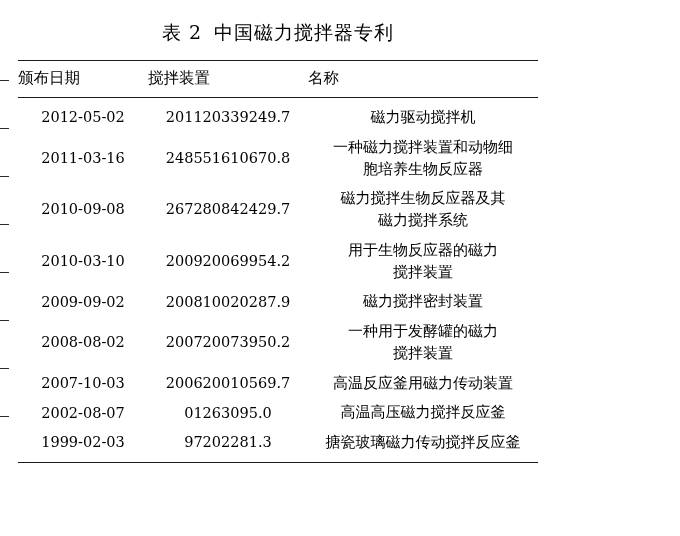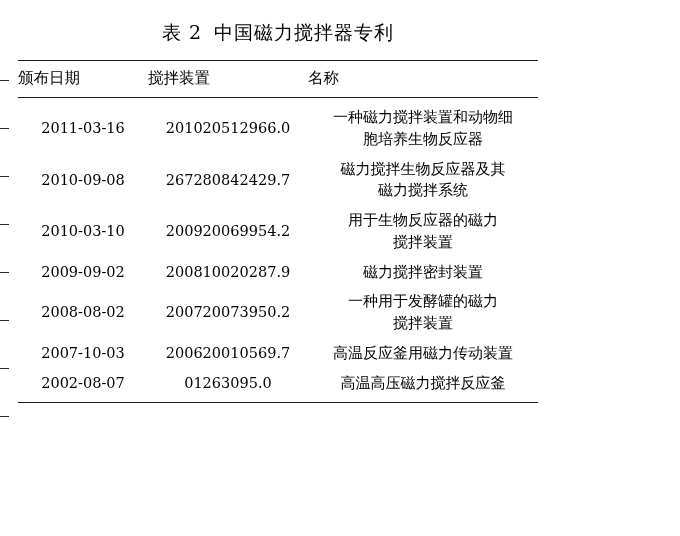--- a/index.html
+++ b/index.html
@@ -111,22 +111,29 @@
     <table class="patents">
       <thead>
         <tr>
           <th class="col-date">颁布日期</th>
           <th class="col-number">搅拌装置</th>
           <th class="col-name">名称</th>
         </tr>
       </thead>
       <tbody>
         <tr>
+          <td class="col-date">2012-05-02</td>
+          <td class="col-number">201120339249.7</td>
+          <td class="col-name">
+            <span class="name-line">磁力驱动搅拌机</span>
+          </td>
+        </tr>
+        <tr>
           <td class="col-date">2011-03-16</td>
-          <td class="col-number">201020512966.0</td>
+          <td class="col-number">248551610670.8</td>
           <td class="col-name">
             <span class="name-line">一种磁力搅拌装置和动物细</span>
             <span class="name-line">胞培养生物反应器</span>
           </td>
         </tr>
         <tr>
           <td class="col-date">2010-09-08</td>
           <td class="col-number">267280842429.7</td>
           <td class="col-name">
             <span class="name-line">磁力搅拌生物反应器及其</span>
@@ -163,18 +170,25 @@
             <span class="name-line">高温反应釜用磁力传动装置</span>
           </td>
         </tr>
         <tr>
           <td class="col-date">2002-08-07</td>
           <td class="col-number">01263095.0</td>
           <td class="col-name">
             <span class="name-line">高温高压磁力搅拌反应釜</span>
           </td>
         </tr>
+        <tr>
+          <td class="col-date">1999-02-03</td>
+          <td class="col-number">97202281.3</td>
+          <td class="col-name">
+            <span class="name-line">搪瓷玻璃磁力传动搅拌反应釜</span>
+          </td>
+        </tr>
       </tbody>
     </table>
     <div class="bottom-rule"></div>
   </div>
 
 </div>
 
 </body></html>

